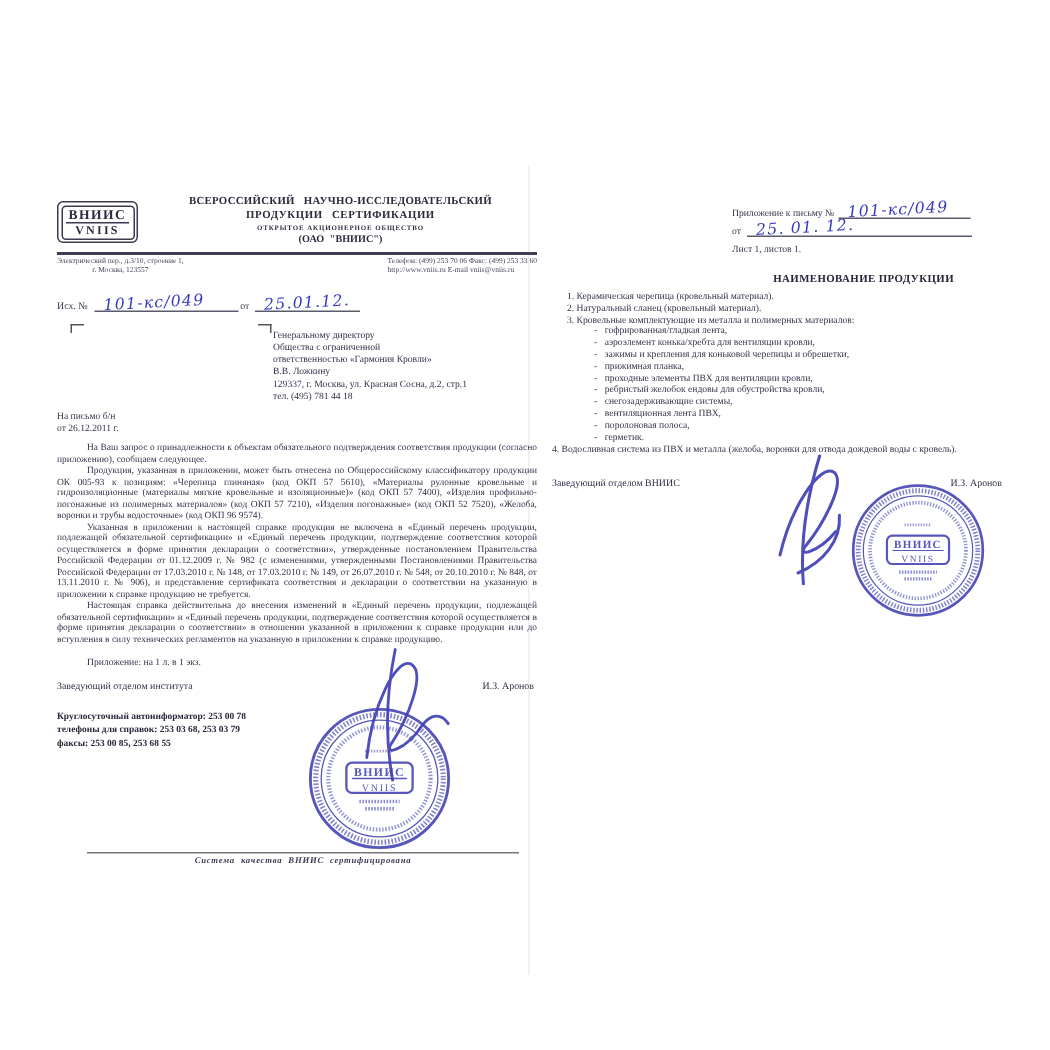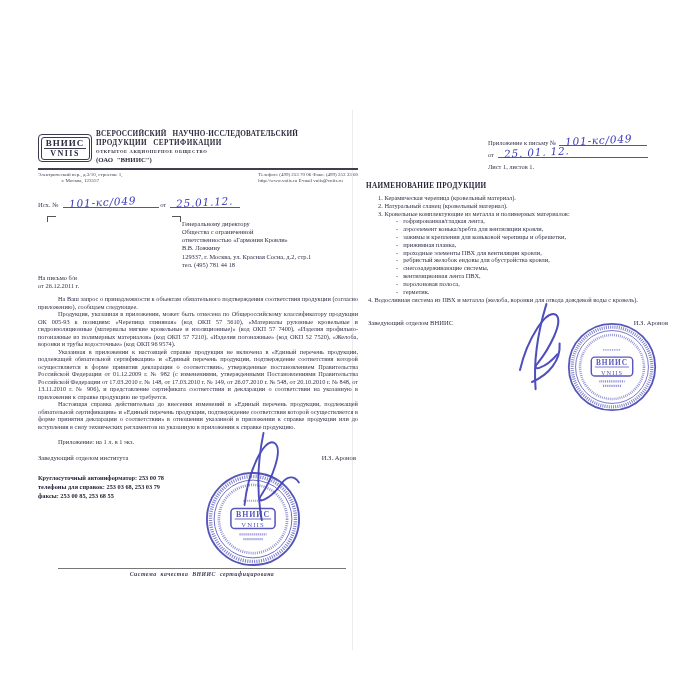--- a/index.html
+++ b/index.html
@@ -8,21 +8,21 @@
   .fold{position:absolute;left:352px;top:110px;width:1px;height:540px;background:#ededf0;}
 
   
   .page-left{position:absolute;left:38px;top:130px;width:320px;}
   .lp-header{display:flex;align-items:flex-start;}
   .logo-box{width:52px;height:26px;border:1px solid #3a3a50;border-radius:4px;position:relative;
             display:flex;flex-direction:column;justify-content:center;text-align:center;margin-top:4px;flex:none;}
   .logo-box:after{content:"";position:absolute;inset:1.5px;border:0.8px solid #3a3a50;border-radius:3px;}
   .logo-ru{font-weight:bold;font-size:9px;line-height:10px;letter-spacing:1px;color:#2c2c40;border-bottom:0.8px solid #3a3a50;margin:0 5px;}
   .logo-en{font-weight:bold;font-size:8px;line-height:10px;letter-spacing:1.5px;color:#2c2c40;}
-  .org-titles{flex:1;text-align:left;color:#2b2b3e;padding-left:4px;}
+  .org-titles{flex:1;text-align:center;color:#2b2b3e;padding-left:4px;}
   .org-l1{font-weight:bold;font-size:7.2px;line-height:9px;word-spacing:4px;letter-spacing:0.2px;}
   .org-l2{font-weight:bold;font-size:7.2px;line-height:9px;word-spacing:4px;letter-spacing:0.4px;}
   .org-l3{font-weight:bold;font-size:4.6px;line-height:6px;letter-spacing:0.6px;margin-top:1px;}
   .org-l4{font-weight:bold;font-size:6.8px;line-height:8px;word-spacing:2px;margin-top:1px;}
   .rule{border-top:2.6px solid #3f3f54;margin-top:4px;}
   .contacts{display:flex;justify-content:space-between;font-size:5px;line-height:6.4px;color:#44445a;margin-top:2px;}
   .contacts .c-left{text-align:center;}
   .contacts .c-right{text-align:left;}
   .outgoing{margin-top:13px;font-size:6.6px;color:#3a3a50;position:relative;height:14px;}
   .u-line{display:inline-block;border-bottom:0.8px solid #5a5a6a;position:relative;vertical-align:bottom;height:9px;}
@@ -46,21 +46,21 @@
 
   
   .page-right{position:absolute;left:366px;top:136px;width:302px;}
   .attach-block{margin-left:122px;width:176px;font-size:6.4px;color:#34344c;}
   .ab-row{position:relative;height:12px;}
   .ab-row .lbl{display:inline;}
   .ab-line{display:inline-block;border-bottom:0.8px solid #5a5a6a;height:9px;vertical-align:bottom;position:relative;}
   .ab-l1{width:88px;margin-left:3px;}
   .ab-l2{width:150px;margin-left:4px;}
   .sheet{margin-top:3px;}
-  .rp-title{width:270px;text-align:left;font-weight:bold;font-size:7.2px;letter-spacing:0.3px;margin-top:12px;color:#26263a;}
+  .rp-title{width:270px;text-align:right;font-weight:bold;font-size:7.2px;letter-spacing:0.3px;margin-top:12px;color:#26263a;}
   .rp-items{margin-top:4px;font-size:6.4px;line-height:7.8px;color:#33334c;}
   .rp-item{padding-left:12px;}
   .rp-bullets{padding-left:30px;}
   .rp-bullet:before{content:"-";margin-right:5px;}
   .rp-item4{margin-top:1px;padding-left:2px;width:300px;}
   .rp-sign{margin-top:15px;display:flex;justify-content:space-between;font-size:6.6px;padding-left:2px;color:#30304a;}
 
   
   .stamp{position:absolute;opacity:0.88;}
   .stamp-left{left:167px;top:341px;width:96px;height:96px;}

